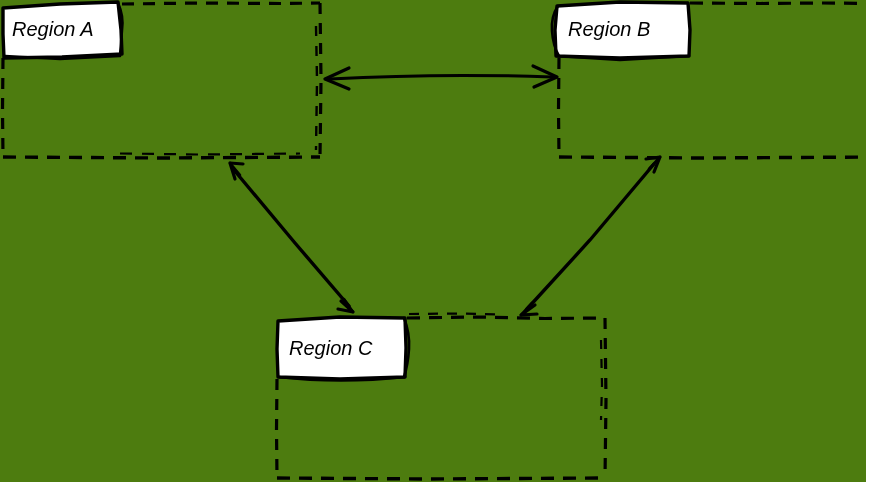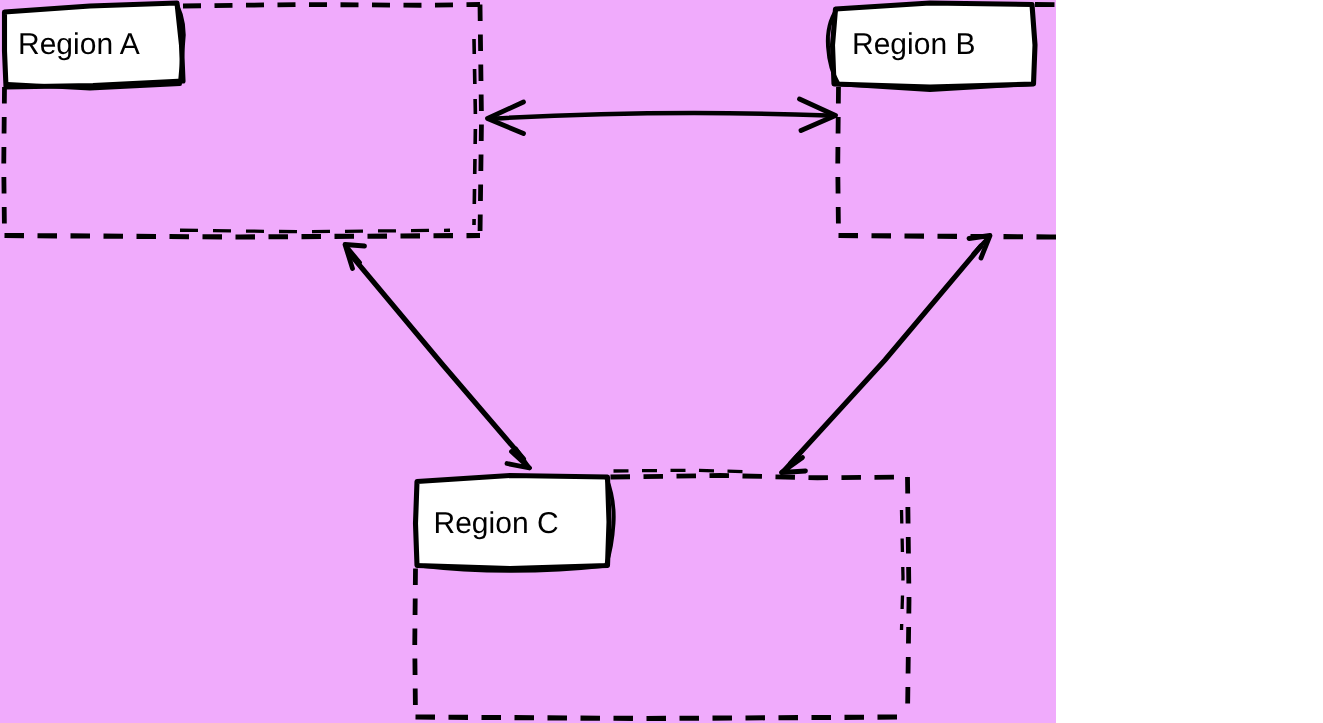--- a/index.html
+++ b/index.html
@@ -5,24 +5,25 @@
   html, body {
     margin: 0;
     padding: 0;
     background: #ffffff;
   }
   body {
     font-family: "Liberation Sans", sans-serif;
   }
   #diagram-canvas {
     position: relative;
-    width: 704px;
+    width: 866px;
     height: 482px;
-    background: #f0abfc;
+    background: #4d7c0f;
     overflow: hidden;
+    font-style: italic;
   }
   #diagram-svg {
     position: absolute;
     top: 0;
     left: 0;
     width: 882px;
     height: 482px;
   }
   .region-label-text {
     font-family: "Liberation Sans", sans-serif;

